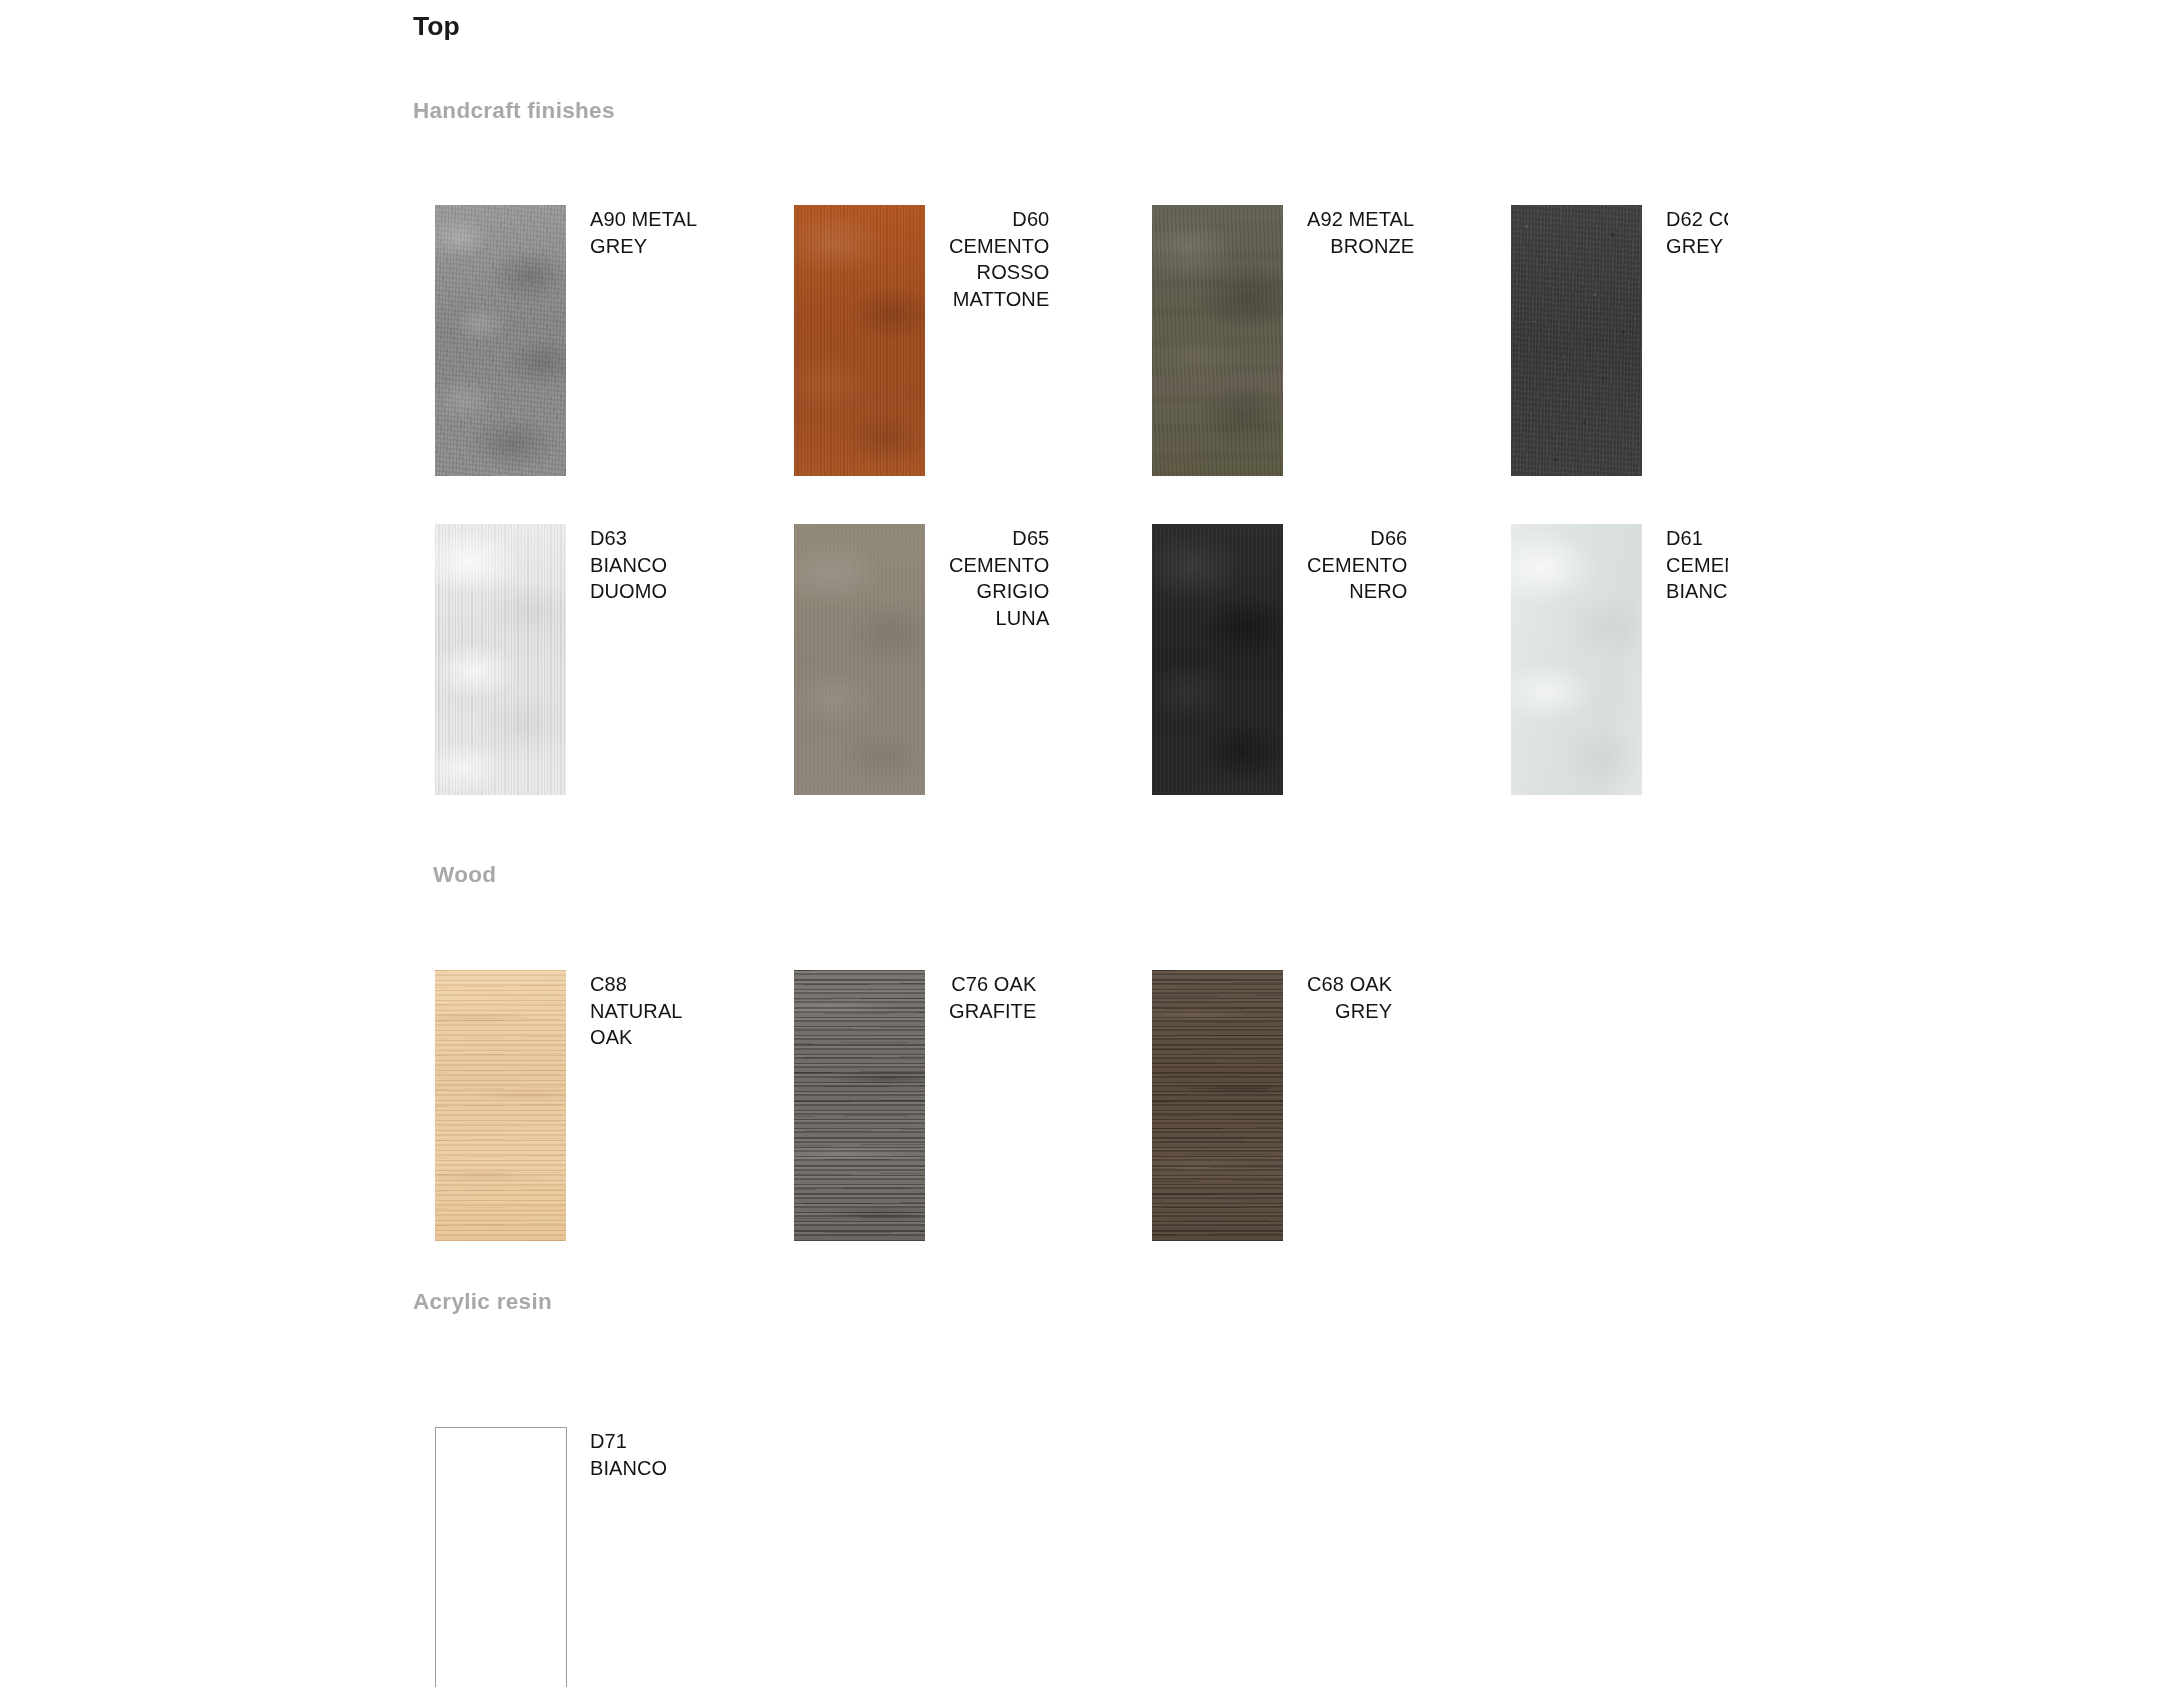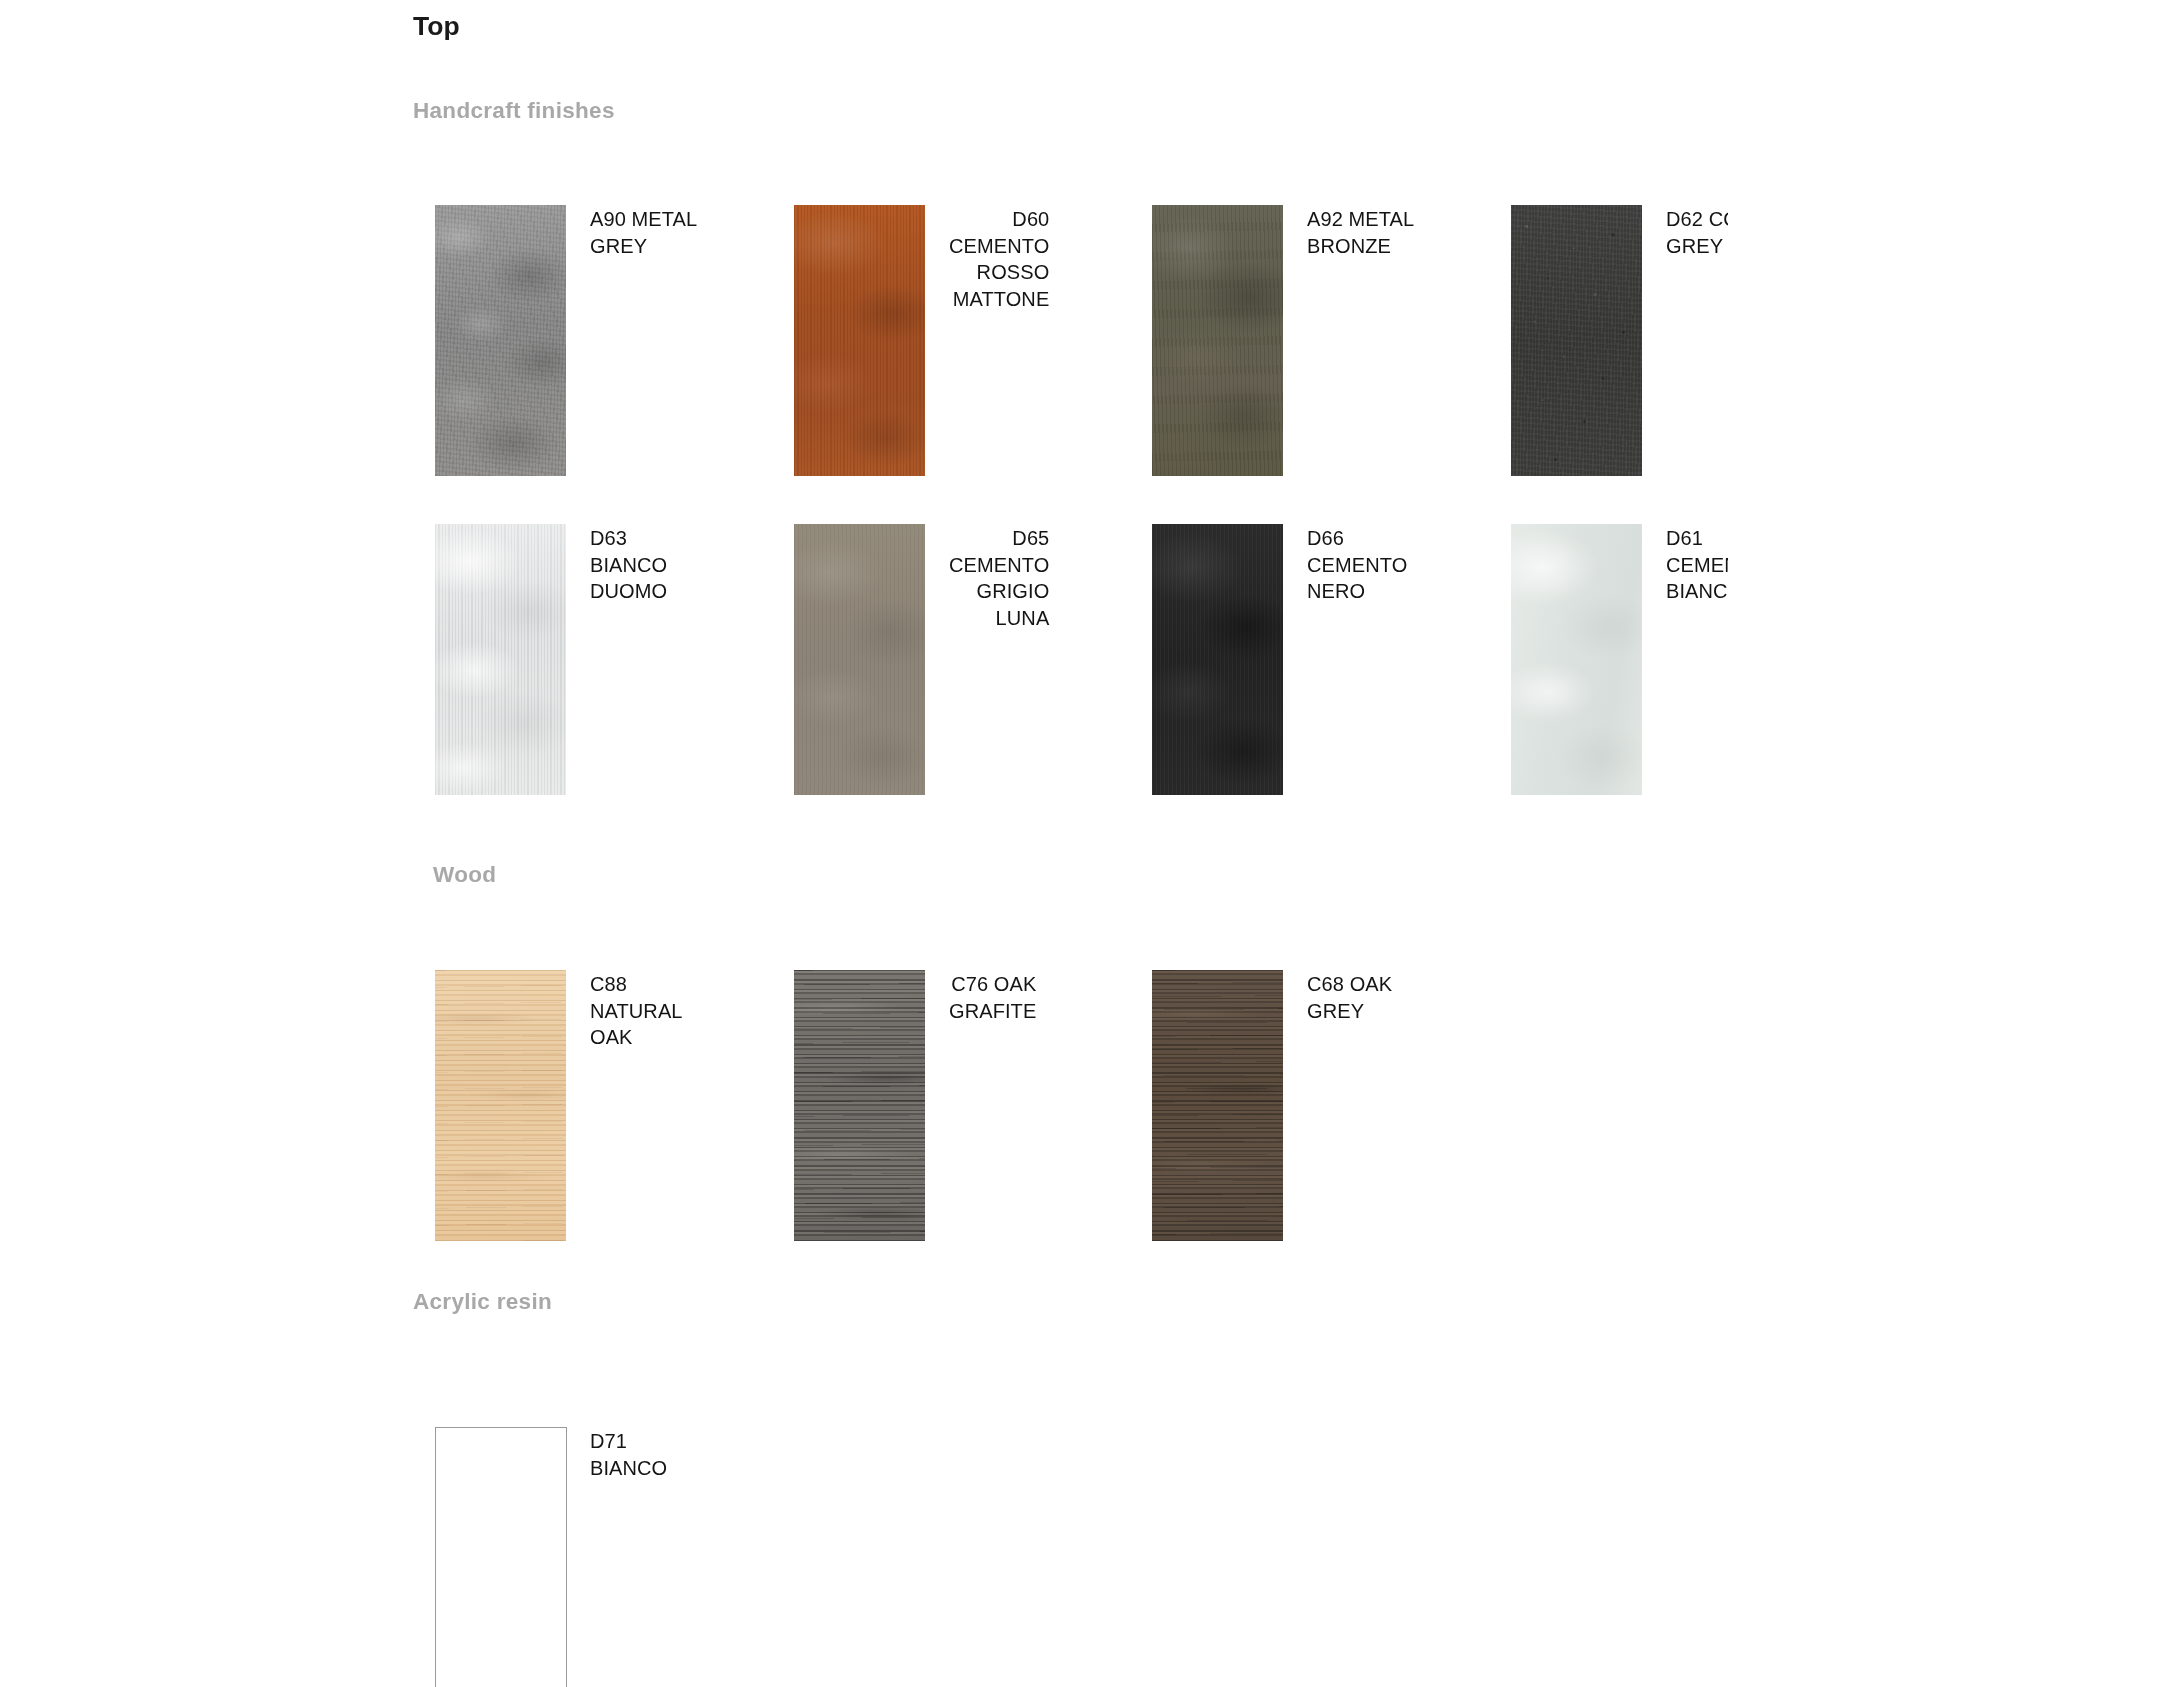--- a/index.html
+++ b/index.html
@@ -65,21 +65,21 @@
   .row.row-tall { height: 273px; }
 
   .item {
     position: absolute;
     top: 0;
     width: 344px;
     height: 273px;
   }
   .item.c0 { left: 0px; }
   .item.c1 { left: 359px; text-align: right; }
-  .item.c2 { left: 717px; }
+  .item.c2 { left: 717px; text-align: right; }
   .item.c3 { left: 1076px; }
 
   .swatch {
     position: absolute;
     left: 0;
     top: 0;
     width: 131px;
     height: 271px;
     background-color: #888;
     background-repeat: no-repeat;

